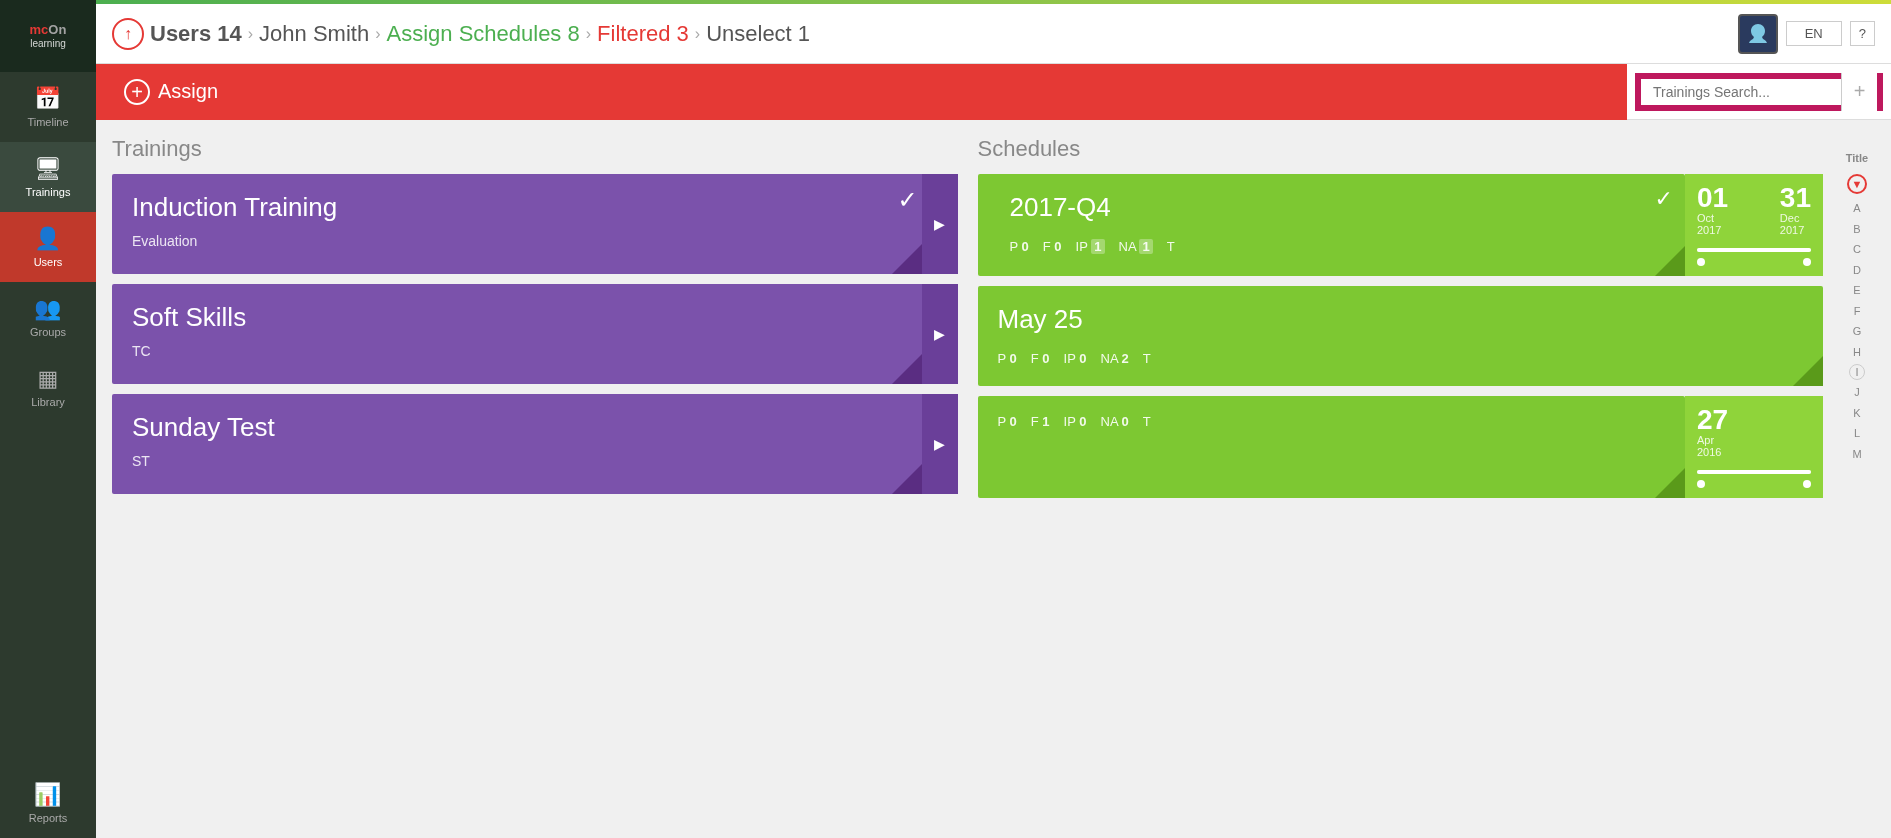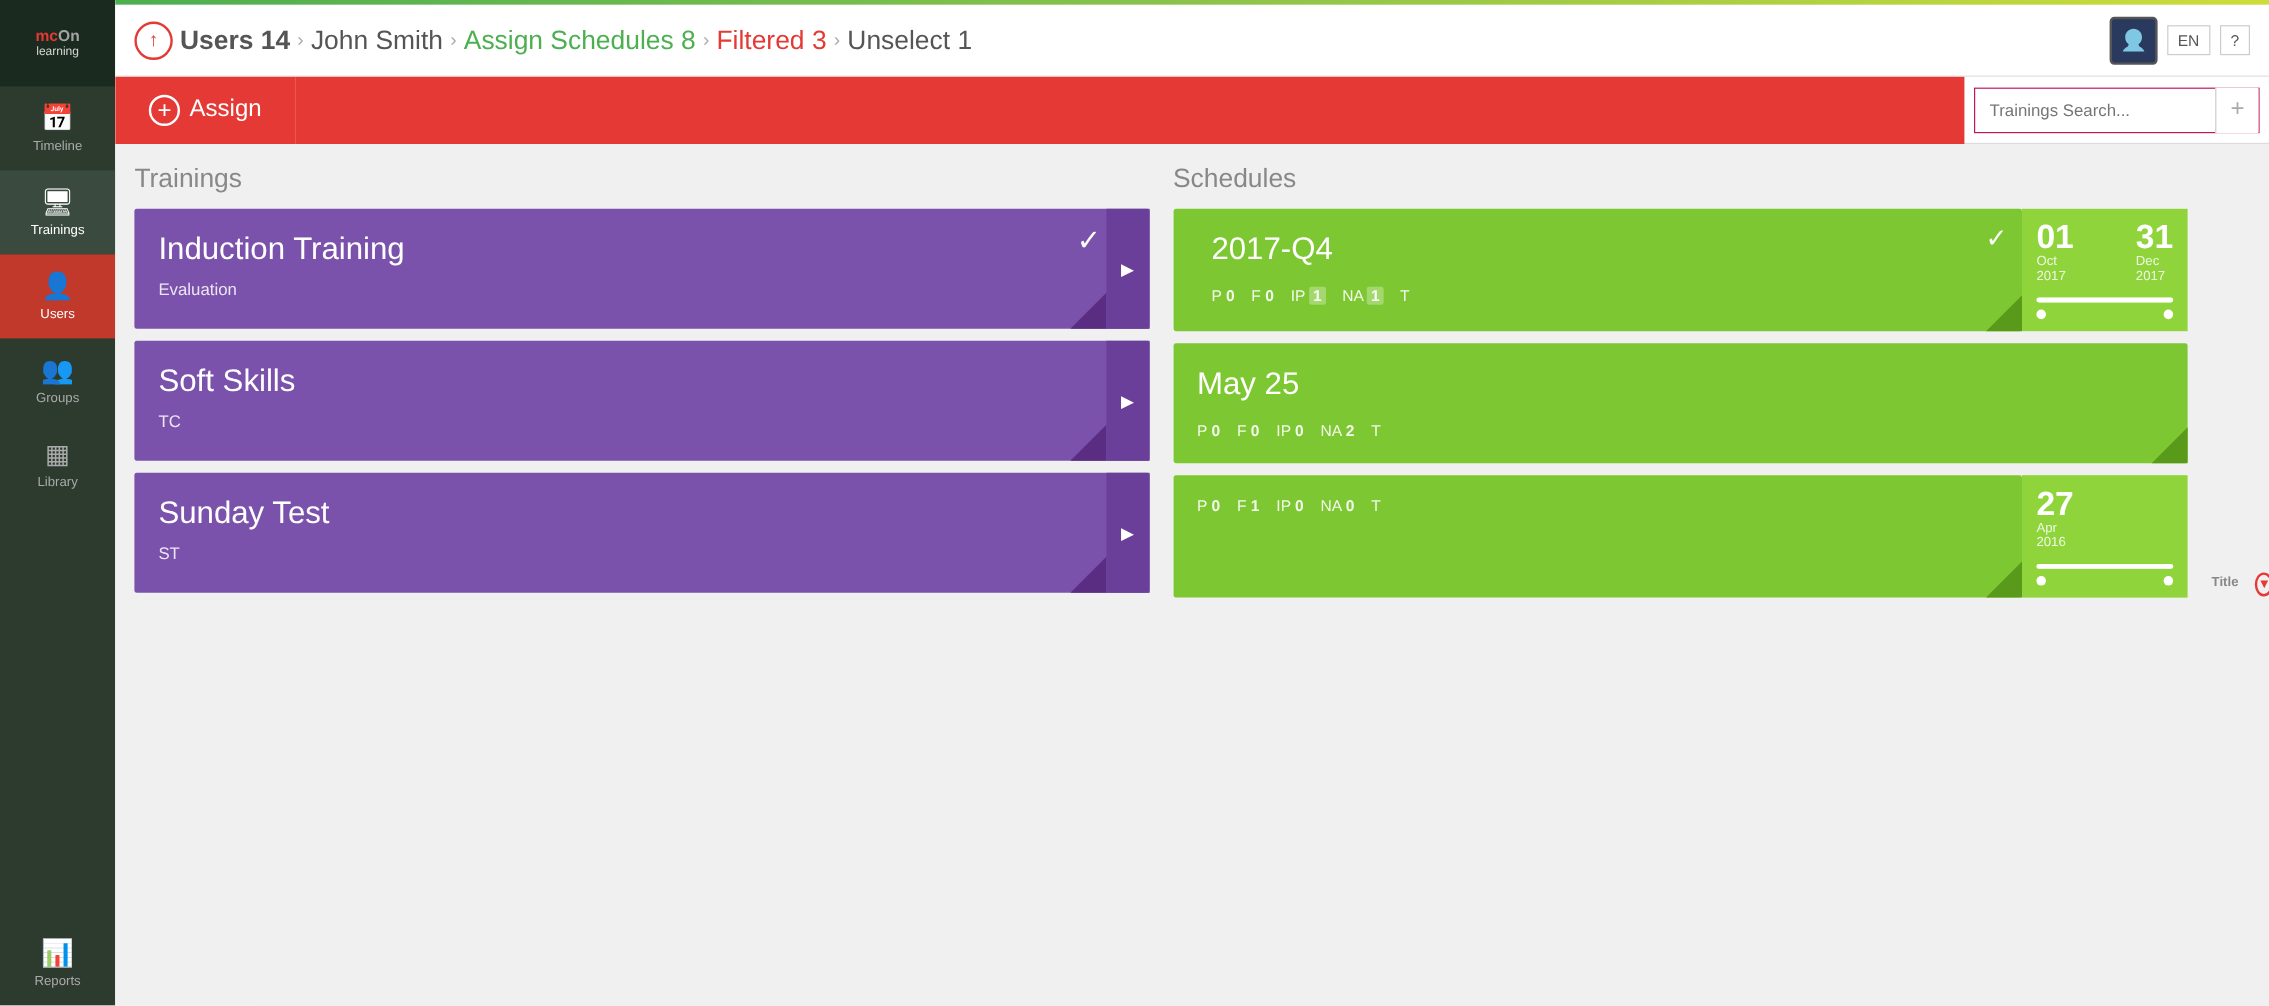--- a/index.html
+++ b/index.html
@@ -100,21 +100,21 @@
       border: 2px solid #555;
       border-radius: 4px;
       display: flex;
       align-items: center;
       justify-content: center;
       color: #7ec8e3;
       font-size: 20px;
     }
     .topbar-lang {
       border: 1px solid #ccc;
-      padding: 4px 8px;
+      padding: 4px 18px;
       font-size: 13px;
       color: #555;
       cursor: pointer;
       background: #fff;
     }
     .topbar-help {
       border: 1px solid #ccc;
       padding: 4px 8px;
       font-size: 13px;
       color: #555;
@@ -157,21 +157,21 @@
       line-height: 1;
     }
     .toolbar-red-bar {
       flex: 1;
       height: 56px;
       background: #e53935;
     }
     .search-area {
       display: flex;
       align-items: center;
-      border: 1px solid #be185d;
+      border: 6px solid #be185d;
       background: #fff;
       height: 38px;
       margin: 9px 8px;
     }
     .search-input {
       border: none;
       outline: none;
       padding: 0 12px;
       font-size: 14px;
       color: #888;
@@ -376,23 +376,24 @@
       width: 8px;
       height: 8px;
       border-radius: 50%;
       background: #fff;
     }
 
     
     .alpha-sidebar {
       width: 28px;
       display: flex;
+      flex-direction: column;
       align-items: center;
       padding-top: 16px;
-      gap: 14px;
+      gap: 4px;
     }
     .alpha-title {
       font-size: 11px;
       color: #888;
       margin-bottom: 4px;
       font-weight: 600;
     }
     .alpha-letter {
       font-size: 11px;
       color: #888;

